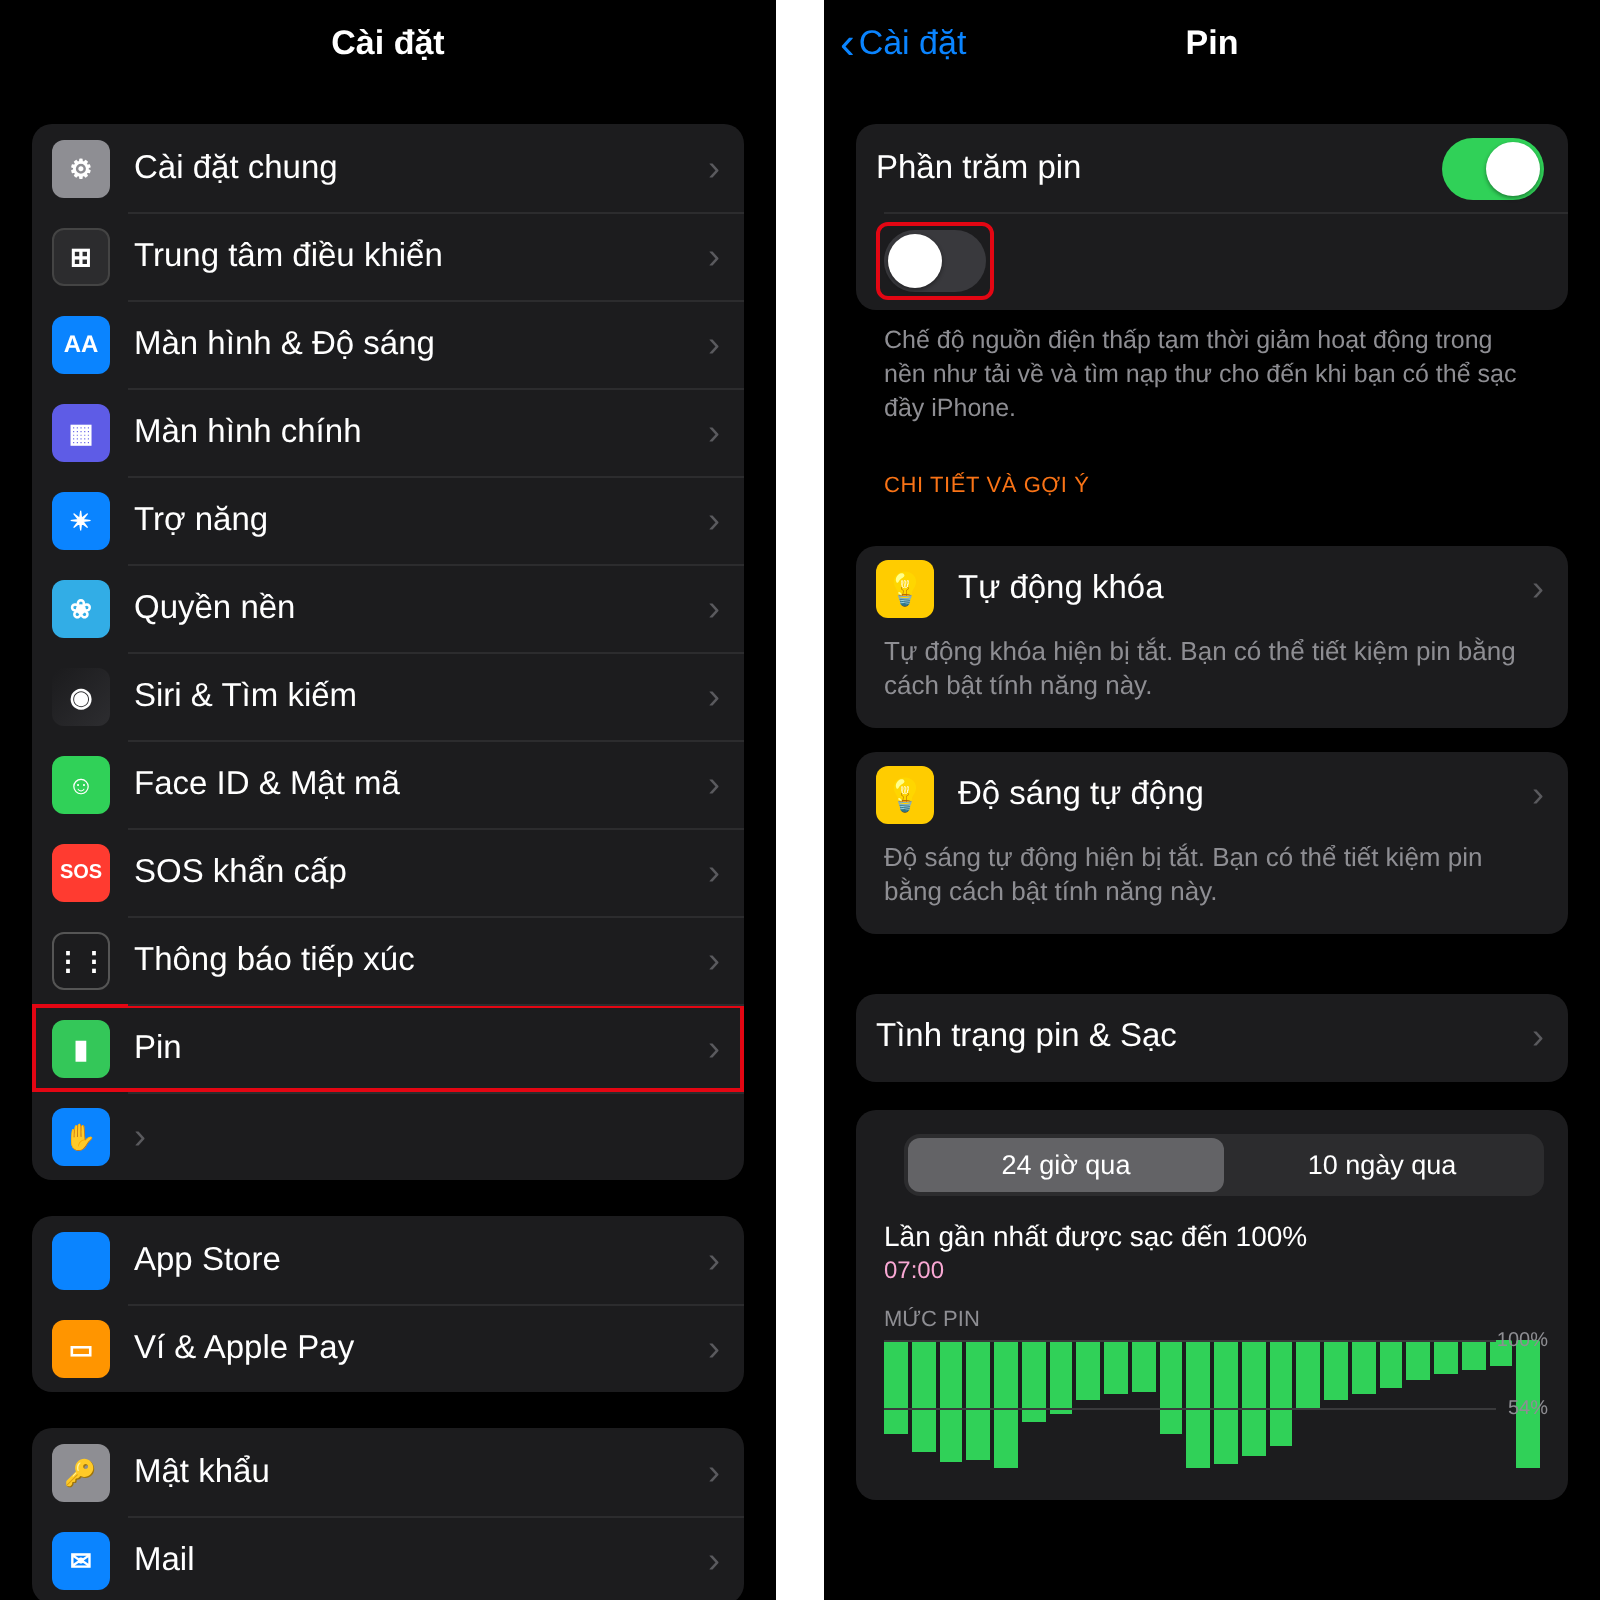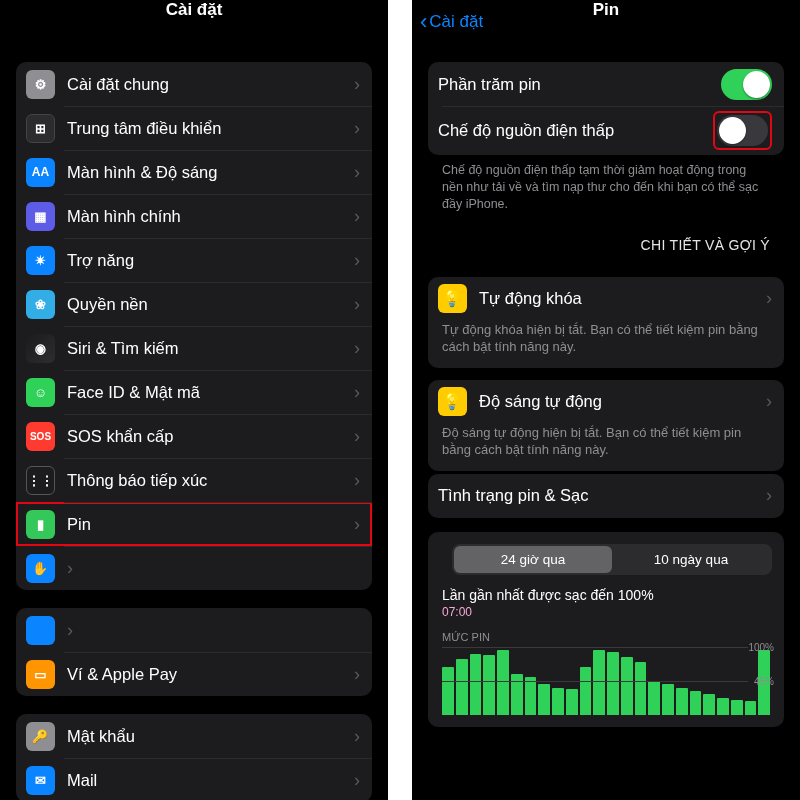--- a/index.html
+++ b/index.html
@@ -15,20 +15,21 @@
   .phone {
     width: 388px;
     height: 800px;
     background: #000;
     position: relative;
     overflow: hidden;
   }
   .gap { width: 24px; background: #fff; }
   .header {
     display: flex;
+    align-items: center;
     justify-content: center;
     height: 44px;
     position: relative;
   }
   .header .title { font-size: 17px; font-weight: 600; color: #fff; }
   .header .back {
     position: absolute;
     left: 8px; top: 0; height: 44px;
     display: flex; align-items: center;
     color: #0a84ff; font-size: 17px;
@@ -79,22 +80,22 @@
   .switch.on { background: #30d158; }
   .switch.on .knob { right: 2px; }
   .switch.off { background: #39393d; }
   .switch.off .knob { left: 2px; }
   .switch-outline { border: 2px solid #e30613; border-radius: 6px; padding: 2px; display:inline-flex; }
   .footer-text {
     color: #8e8e93; font-size: 12.5px; line-height: 1.35;
     padding: 7px 14px 0 14px;
   }
   .section-header {
-    color: #e5e5e5; font-size: 14px; text-transform: uppercase;
-    padding: 24px 14px 6px 14px; letter-spacing: .3px; text-align: right;
+    color: #f97316; font-size: 11px; text-transform: uppercase;
+    padding: 24px 14px 6px 14px; letter-spacing: .3px;
   }
   .sug-icon {
     width: 29px; height: 29px; border-radius: 6px;
     background: #ffcc00; margin-right: 12px;
     display:flex; align-items:center; justify-content:center;
     flex-shrink: 0;
   }
   .sug-desc {
     color: #8e8e93; font-size: 13px; line-height: 1.35;
     padding: 0 14px 12px 14px;
@@ -107,21 +108,21 @@
     flex:1; text-align:center; font-size:13.5px; padding:6px 0;
     border-radius:6px; color:#fff;
   }
   .seg .active { background: #636366; }
   .chart-info { padding: 4px 14px 2px 14px; }
   .chart-info .t1 { font-size: 14px; color:#fff; }
   .chart-info .t2 { font-size: 12px; color:#f9a8d4; margin-top:2px; }
   .chart-label { font-size: 11px; color:#8e8e93; padding: 10px 14px 4px 14px; text-transform: uppercase; }
   .chart {
     height: 68px; margin: 0 14px 12px 14px; position: relative;
-    display: flex; align-items: flex-end; gap: 2px;
+    display: flex; gap: 2px;
   }
   .chart .grid100, .chart .grid50 {
     position:absolute; left:0; right:22px; height:1px; background:#3a3a3c;
   }
   .chart .grid100 { top: 0; } .chart .grid50 { top: 50%; }
   .chart .lab { position:absolute; right:-4px; font-size:10px; color:#8e8e93; }
   .chart .lab.l100 { top:-5px; } .chart .lab.l50 { top: calc(50% - 5px); }
   .bar { flex:1; background:#30d158; border-radius:1px 1px 0 0; }
   
   .ic-gray{background:#8e8e93}.ic-dkgray{background:#2c2c2e;border:1px solid #444}
@@ -199,20 +200,21 @@
             <div class="chev">›</div>
           </div>
           <div class="row">
             <div class="icon ic-blue">✋</div>
             <div class="chev">›</div>
           </div>
         </div>
         <div class="group">
           <div class="row">
             <div class="icon ic-blue"></div>
+            <div class="label">App Store</div>
             <div class="chev">›</div>
           </div>
           <div class="row">
             <div class="icon ic-orange">▭</div>
             <div class="label">Ví &amp; Apple Pay</div>
             <div class="chev">›</div>
           </div>
         </div>
         <div class="group">
           <div class="row">
@@ -242,21 +244,20 @@
 
     <div class="scroll">
       <div class="group">
         <div class="row no-icon">
           <div class="label">Phần trăm pin</div>
           <div class="switch on">
               <div class="knob"></div>
             </div>
         </div>
         <div class="row no-icon">
-          <div class="label">Chế độ nguồn điện thấp</div>
           <span class="switch-outline">
             <div class="switch off">
                 <div class="knob"></div>
               </div>
           </span>
         </div>
       </div>
       <div class="footer-text">Chế độ nguồn điện thấp tạm thời giảm hoạt động trong nền như tải về và tìm nạp thư cho đến khi bạn có thể sạc đầy iPhone.</div>
 
       <div class="section-header">CHI TIẾT VÀ GỢI Ý</div>
@@ -272,42 +273,42 @@
 
       <div class="group" style="margin-top:12px">
         <div class="row">
           <div class="sug-icon">💡</div>
           <div class="label">Độ sáng tự động</div>
           <div class="chev">›</div>
         </div>
         <div class="sug-desc">Độ sáng tự động hiện bị tắt. Bạn có thể tiết kiệm pin bằng cách bật tính năng này.</div>
       </div>
 
-      <div class="group" style="margin-top:3px">
+      <div class="group" style="margin-top:30px">
         <div class="row no-icon">
           <div class="label">Tình trạng pin &amp; Sạc</div>
           <div class="chev">›</div>
         </div>
       </div>
 
       <div class="group" style="margin-top:14px">
         <div class="seg">
           <div class="active">24 giờ qua</div>
           <div>10 ngày qua</div>
         </div>
         <div class="chart-info">
           <div class="t1">Lần gần nhất được sạc đến 100%</div>
           <div class="t2">07:00</div>
         </div>
         <div class="chart-label">MỨC PIN</div>
         <div class="chart" id="chart">
           <div class="grid100"></div>
             <div class="grid50"></div>
           <span class="lab l100">100%</span>
-          <span class="lab l50">45%</span>
+          <span class="lab l50">54%</span>
         <div class="bar" style="height: 70%;"></div>
             <div class="bar" style="height: 82%;"></div>
             <div class="bar" style="height: 90%;"></div>
             <div class="bar" style="height: 88%;"></div>
             <div class="bar" style="height: 95%;"></div>
             <div class="bar" style="height: 60%;"></div>
             <div class="bar" style="height: 55%;"></div>
             <div class="bar" style="height: 45%;"></div>
             <div class="bar" style="height: 40%;"></div>
             <div class="bar" style="height: 38%;"></div>

